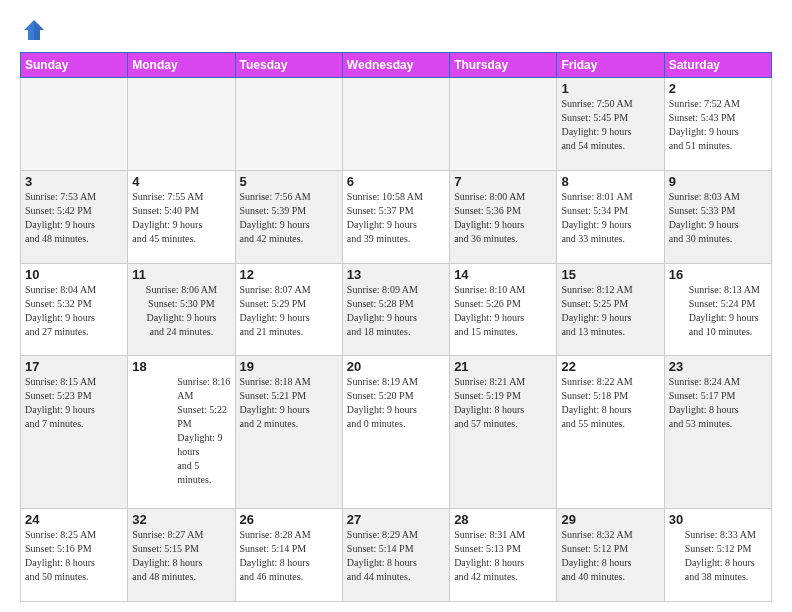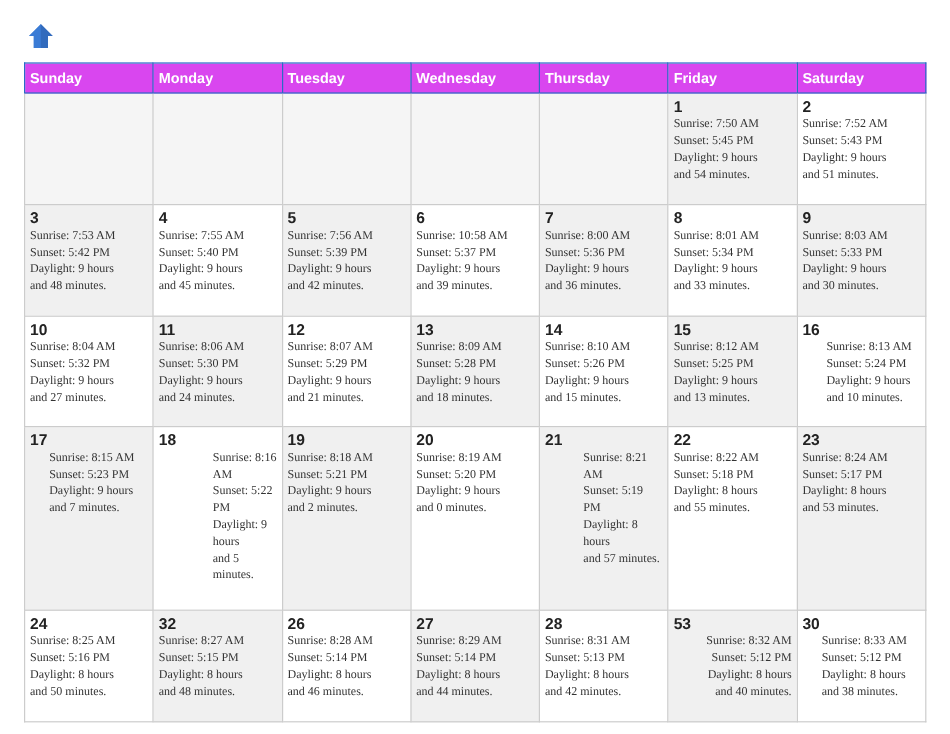--- a/index.html
+++ b/index.html
@@ -207,21 +207,21 @@
         <tr>
           <td>
             <span class="day-num">10</span>
             <div class="day-info" style="white-space: pre-line;">Sunrise: 8:04 AM
 Sunset: 5:32 PM
 Daylight: 9 hours
 and 27 minutes.</div>
           </td>
           <td class="shaded">
             <span class="day-num">11</span>
-            <div class="day-info" style="white-space: pre-line;">Sunrise: 8:06 AM
+            <div class="day-info" style="white-space: pre-line; text-align: center;">Sunrise: 8:06 AM
 Sunset: 5:30 PM
 Daylight: 9 hours
 and 24 minutes.</div>
           </td>
           <td>
             <span class="day-num">12</span>
             <div class="day-info" style="white-space: pre-line;">Sunrise: 8:07 AM
 Sunset: 5:29 PM
 Daylight: 9 hours
 and 21 minutes.</div>
@@ -251,21 +251,21 @@
             <span class="day-num">16</span>
             <div class="day-info" style="white-space: pre-line; margin-left: 20px;">Sunrise: 8:13 AM
 Sunset: 5:24 PM
 Daylight: 9 hours
 and 10 minutes.</div>
           </td>
         </tr>
         <tr>
           <td class="shaded">
             <span class="day-num">17</span>
-            <div class="day-info" style="white-space: pre-line; margin-left: 16px;">Sunrise: 8:15 AM
+            <div class="day-info" style="white-space: pre-line;">Sunrise: 8:15 AM
 Sunset: 5:23 PM
 Daylight: 9 hours
 and 7 minutes.</div>
           </td>
           <td>
             <span class="day-num">18</span>
             <div class="day-info" style="white-space: pre-line; margin-left: 45px;">Sunrise: 8:16 AM
 Sunset: 5:22 PM
 Daylight: 9 hours
 and 5 minutes.</div>
@@ -279,21 +279,21 @@
           </td>
           <td>
             <span class="day-num">20</span>
             <div class="day-info" style="white-space: pre-line;">Sunrise: 8:19 AM
 Sunset: 5:20 PM
 Daylight: 9 hours
 and 0 minutes.</div>
           </td>
           <td class="shaded">
             <span class="day-num">21</span>
-            <div class="day-info" style="white-space: pre-line; margin-left: 32px;">Sunrise: 8:21 AM
+            <div class="day-info" style="white-space: pre-line;">Sunrise: 8:21 AM
 Sunset: 5:19 PM
 Daylight: 8 hours
 and 57 minutes.</div>
           </td>
           <td>
             <span class="day-num">22</span>
             <div class="day-info" style="white-space: pre-line;">Sunrise: 8:22 AM
 Sunset: 5:18 PM
 Daylight: 8 hours
 and 55 minutes.</div>
@@ -336,22 +336,22 @@
 and 44 minutes.</div>
           </td>
           <td>
             <span class="day-num">28</span>
             <div class="day-info" style="white-space: pre-line;">Sunrise: 8:31 AM
 Sunset: 5:13 PM
 Daylight: 8 hours
 and 42 minutes.</div>
           </td>
           <td class="shaded">
-            <span class="day-num">53</span>
-            <div class="day-info" style="white-space: pre-line; text-align: right;">Sunrise: 8:32 AM
+            <span class="day-num">29</span>
+            <div class="day-info" style="white-space: pre-line;">Sunrise: 8:32 AM
 Sunset: 5:12 PM
 Daylight: 8 hours
 and 40 minutes.</div>
           </td>
           <td>
             <span class="day-num">30</span>
             <div class="day-info" style="white-space: pre-line; margin-left: 16px;">Sunrise: 8:33 AM
 Sunset: 5:12 PM
 Daylight: 8 hours
 and 38 minutes.</div>

